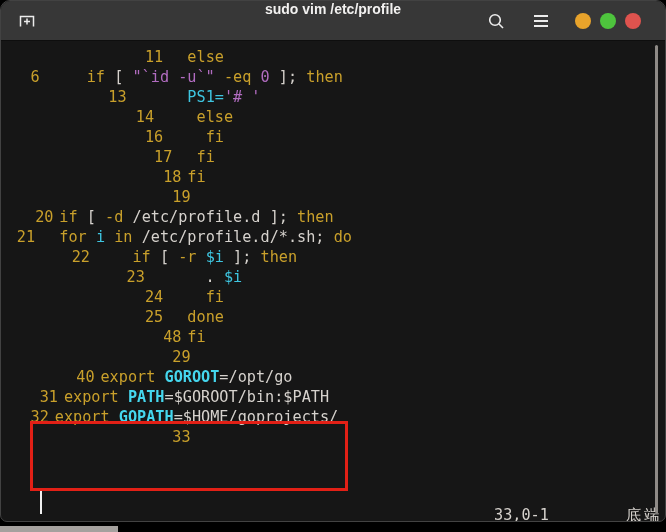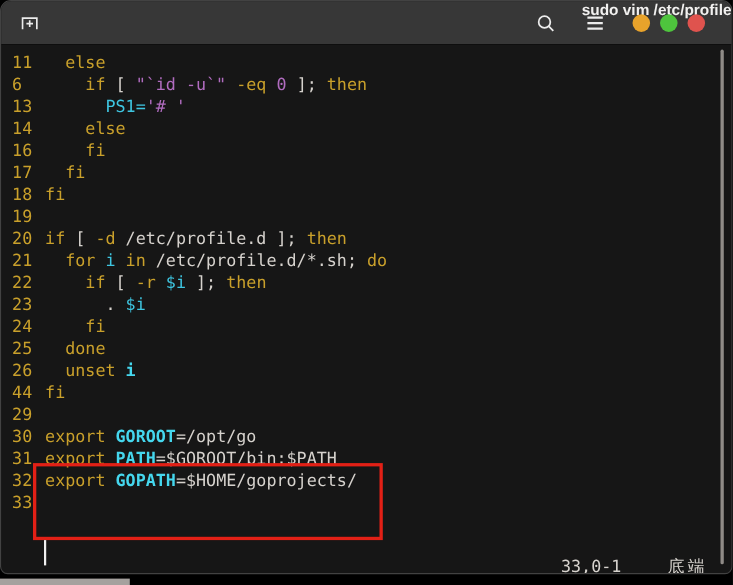--- a/index.html
+++ b/index.html
@@ -12,53 +12,53 @@
     background:#161616;border:1px solid #424242;box-sizing:border-box;
     border-radius:10px 10px 7px 7px;overflow:hidden;
   }
   .titlebar{
     position:relative;height:40px;background:#373737;
     border-bottom:1px solid #0e0e0e;box-sizing:border-box;
   }
   .tb-left{position:absolute;left:16px;top:0;height:40px;display:flex;align-items:center;}
   .title{
     position:absolute;left:0;right:0;top:0;height:40px;line-height:40px;
-    text-align:right;color:#f2f1f0;font:700 14px "Liberation Sans",sans-serif;
+    text-align:center;color:#f2f1f0;font:700 14px "Liberation Sans",sans-serif;
   }
   .tb-right{position:absolute;right:24px;top:0;height:40px;display:flex;align-items:center;}
   .tb-right .sp28{width:28px;}
   .tb-right .sp26{width:26px;}
   .circle{width:16px;height:16px;border-radius:50%;}
   .circle + .circle{margin-left:9px;}
   .c-min{background:#E8A32B;}
   .c-max{background:#4EC43D;}
   .c-close{background:#DF534E;}
   .content{position:relative;width:100%;height:482px;}
   .code{
     position:absolute;left:10px;top:6px;
     font-size:15.2px;line-height:20px;color:#d6d2cd;
   }
-  .line{white-space:pre;height:20px;}
+  .line{white-space:pre;height:20px;text-align:center;}
   .num{display:inline-block;width:30px;color:#c9a02b;}
   .sg-t{color:#d6d2cd;}
   .sg-k{color:#c9a02b;}
   .sg-s{color:#b16cc0;}
   .sg-c{color:#3ec5e0;}
   .sg-b{color:#45d7ee;font-weight:bold;}
   .anno-box{
     position:absolute;left:29px;top:380px;width:318px;height:70px;
     border:3px solid #e22016;box-sizing:border-box;
   }
   .cursor{position:absolute;left:39px;top:450px;width:2px;height:23px;background:#f0f0f0;}
   .statusline{
     position:absolute;left:0;right:0;top:464px;height:20px;line-height:20px;
     color:#d6d2cd;font-size:15.2px;
   }
-  .ruler{position:absolute;left:493px;margin-left:16px;}
-  .filepos{position:absolute;left:606px;letter-spacing:3px;}
+  .ruler{position:absolute;left:493px;}
+  .filepos{position:absolute;left:625px;letter-spacing:3px;}
   .scrollbar{
     position:absolute;left:654px;top:4px;width:3px;height:468px;
     background:#8f8b87;border-radius:2px;
   }
   .bg-strip{position:absolute;left:0;top:526px;width:118px;height:6px;background:#a5a19e;}
   svg{display:block;}
 </style>
 </head>
 <body>
 
@@ -105,24 +105,23 @@
         <div class="line"><span class="num">16</span><span class="sg-t">    </span><span class="sg-k">fi</span></div>
         <div class="line"><span class="num">17</span><span class="sg-t">  </span><span class="sg-k">fi</span></div>
         <div class="line"><span class="num">18</span><span class="sg-k">fi</span></div>
         <div class="line"><span class="num">19</span></div>
         <div class="line"><span class="num">20</span><span class="sg-k">if</span><span class="sg-t"> [ </span><span class="sg-k">-d</span><span class="sg-t"> /etc/profile.d ]; </span><span class="sg-k">then</span></div>
         <div class="line"><span class="num">21</span><span class="sg-t">  </span><span class="sg-k">for</span><span class="sg-t"> </span><span class="sg-c">i</span><span class="sg-t"> </span><span class="sg-k">in</span><span class="sg-t"> /etc/profile.d/*.sh; </span><span class="sg-k">do</span></div>
         <div class="line"><span class="num">22</span><span class="sg-t">    </span><span class="sg-k">if</span><span class="sg-t"> [ </span><span class="sg-k">-r</span><span class="sg-t"> </span><span class="sg-c">$i</span><span class="sg-t"> ]; </span><span class="sg-k">then</span></div>
         <div class="line"><span class="num">23</span><span class="sg-t">      . </span><span class="sg-c">$i</span></div>
         <div class="line"><span class="num">24</span><span class="sg-t">    </span><span class="sg-k">fi</span></div>
         <div class="line"><span class="num">25</span><span class="sg-t">  </span><span class="sg-k">done</span></div>
-        <div class="line"><span class="num">26</span><span class="sg-t">  </span><span class="sg-k">unset</span><span class="sg-t"> </span><span class="sg-b">i</span></div>
-        <div class="line"><span class="num">44</span><span class="sg-k">fi</span></div>
+        <div class="line"><span class="num">48</span><span class="sg-k">fi</span></div>
         <div class="line"><span class="num">29</span></div>
-        <div class="line"><span class="num">30</span><span class="sg-k">export</span><span class="sg-t"> </span><span class="sg-b">GOROOT</span><span class="sg-t">=/opt/go</span></div>
+        <div class="line"><span class="num">40</span><span class="sg-k">export</span><span class="sg-t"> </span><span class="sg-b">GOROOT</span><span class="sg-t">=/opt/go</span></div>
         <div class="line"><span class="num">31</span><span class="sg-k">export</span><span class="sg-t"> </span><span class="sg-b">PATH</span><span class="sg-t">=$GOROOT/bin:$PATH</span></div>
         <div class="line"><span class="num">32</span><span class="sg-k">export</span><span class="sg-t"> </span><span class="sg-b">GOPATH</span><span class="sg-t">=$HOME/goprojects/</span></div>
         <div class="line"><span class="num">33</span></div>
       </div>
 
     <div class="anno-box"></div>
 
     <div class="cursor"></div>
 
     <div class="statusline">

